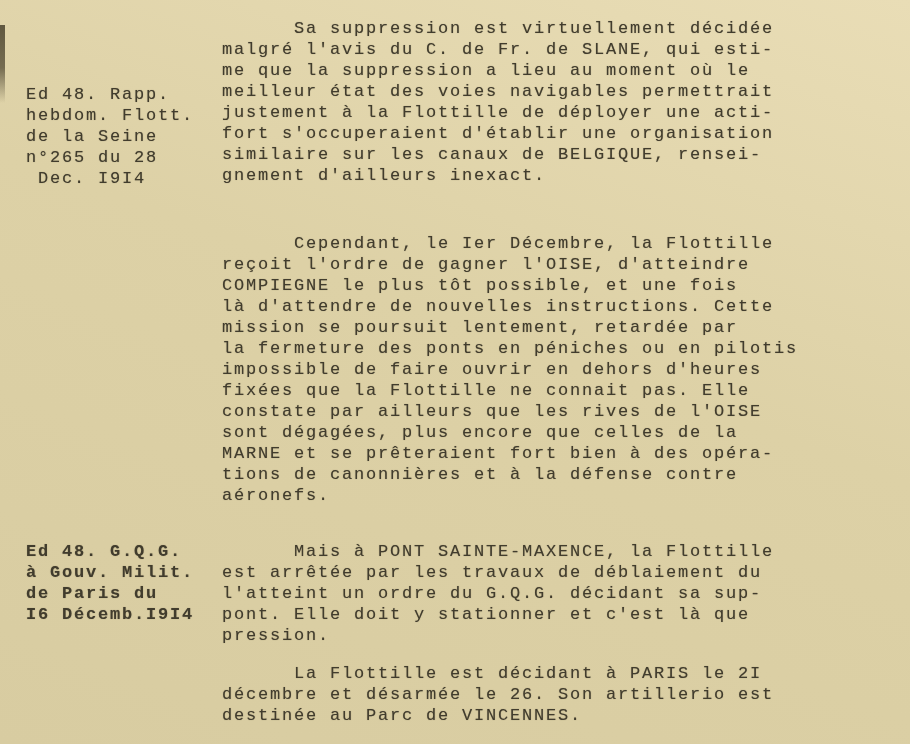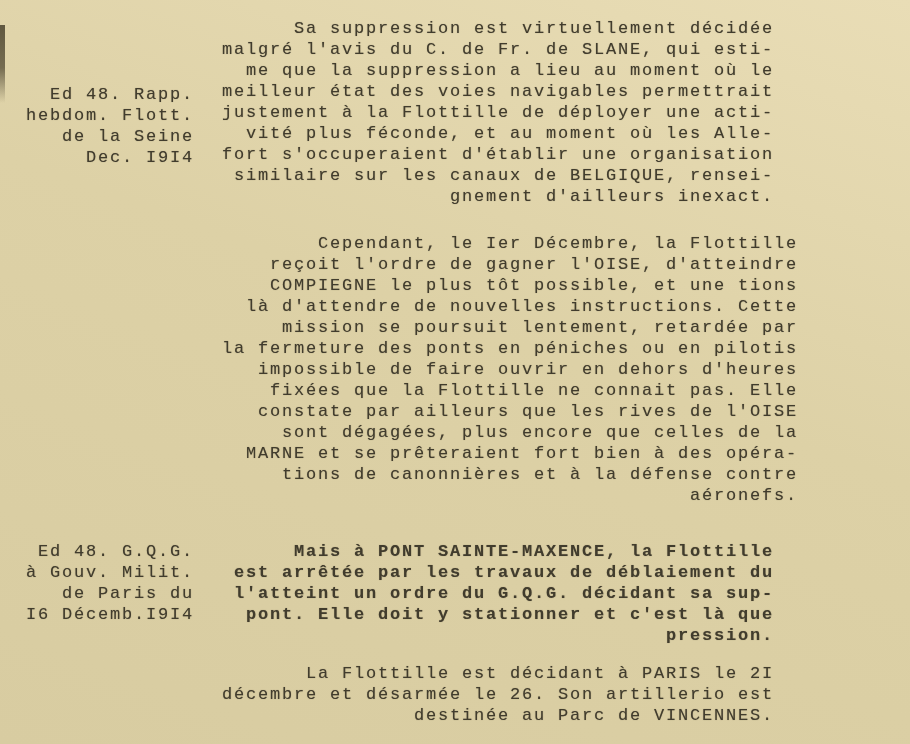--- a/index.html
+++ b/index.html
@@ -22,72 +22,71 @@
     width: 5px;
     height: 78px;
     background: linear-gradient(to bottom,
       rgba(82, 74, 52, 0.9) 0%,
       rgba(82, 74, 52, 0.75) 55%,
       rgba(82, 74, 52, 0) 100%);
   }
   .textblock {
     position: absolute;
     color: #413c2d;
-    text-align: right;
   }
   .textblock .tline {
     white-space: pre;
     font-size: 17px;
     line-height: 21px;
     letter-spacing: 1.8px;
     text-shadow: 0 0 1px rgba(65, 58, 42, 0.45);
   }
   .note-1 { left: 26px;  top: 84px;  }
-  .note-2 { left: 26px;  top: 541px; }
+  .note-2 { left: 26px;  top: 541px; font-weight: bold; }
   .para-1 { left: 222px; top: 18px;  }
   .para-2 { left: 222px; top: 233px; }
-  .para-3 { left: 222px; top: 541px; font-weight: bold; }
+  .para-3 { left: 222px; top: 541px; }
   .para-4 { left: 222px; top: 663px; }
 </style>
 </head>
 <body>
 
 <div class="page">
   <div class="edge-mark"></div>
 
   <aside class="textblock note-1">
       <div class="tline">Ed 48. Rapp.</div>
       <div class="tline">hebdom. Flott.</div>
       <div class="tline">de la Seine</div>
+      <div class="tline">n°265 du 28</div>
       <div class="tline"> Dec. I9I4</div>
     </aside>
 
   <aside class="textblock note-2">
       <div class="tline">Ed 48. G.Q.G.</div>
       <div class="tline">à Gouv. Milit.</div>
       <div class="tline">de Paris du</div>
       <div class="tline">I6 Décemb.I9I4</div>
     </aside>
 
   <div class="textblock para-1">
       <div class="tline">      Sa suppression est virtuellement décidée</div>
       <div class="tline">malgré l'avis du C. de Fr. de SLANE, qui esti-</div>
       <div class="tline">me que la suppression a lieu au moment où le</div>
       <div class="tline">meilleur état des voies navigables permettrait</div>
       <div class="tline">justement à la Flottille de déployer une acti-</div>
-      <div class="tline">vité plus féconde, et au moment où les Alle-</div>
       <div class="tline">fort s'occuperaient d'établir une organisation</div>
       <div class="tline">similaire sur les canaux de BELGIQUE, rensei-</div>
       <div class="tline">gnement d'ailleurs inexact.</div>
     </div>
 
   <div class="textblock para-2">
       <div class="tline">      Cependant, le Ier Décembre, la Flottille</div>
       <div class="tline">reçoit l'ordre de gagner l'OISE, d'atteindre</div>
-      <div class="tline">COMPIEGNE le plus tôt possible, et une tions</div>
+      <div class="tline">COMPIEGNE le plus tôt possible, et une fois</div>
       <div class="tline">là d'attendre de nouvelles instructions. Cette</div>
       <div class="tline">mission se poursuit lentement, retardée par</div>
       <div class="tline">la fermeture des ponts en péniches ou en pilotis</div>
       <div class="tline">impossible de faire ouvrir en dehors d'heures</div>
       <div class="tline">fixées que la Flottille ne connait pas. Elle</div>
       <div class="tline">constate par ailleurs que les rives de l'OISE</div>
       <div class="tline">sont dégagées, plus encore que celles de la</div>
       <div class="tline">MARNE et se prêteraient fort bien à des opéra-</div>
       <div class="tline">tions de canonnières et à la défense contre</div>
       <div class="tline">aéronefs.</div>

